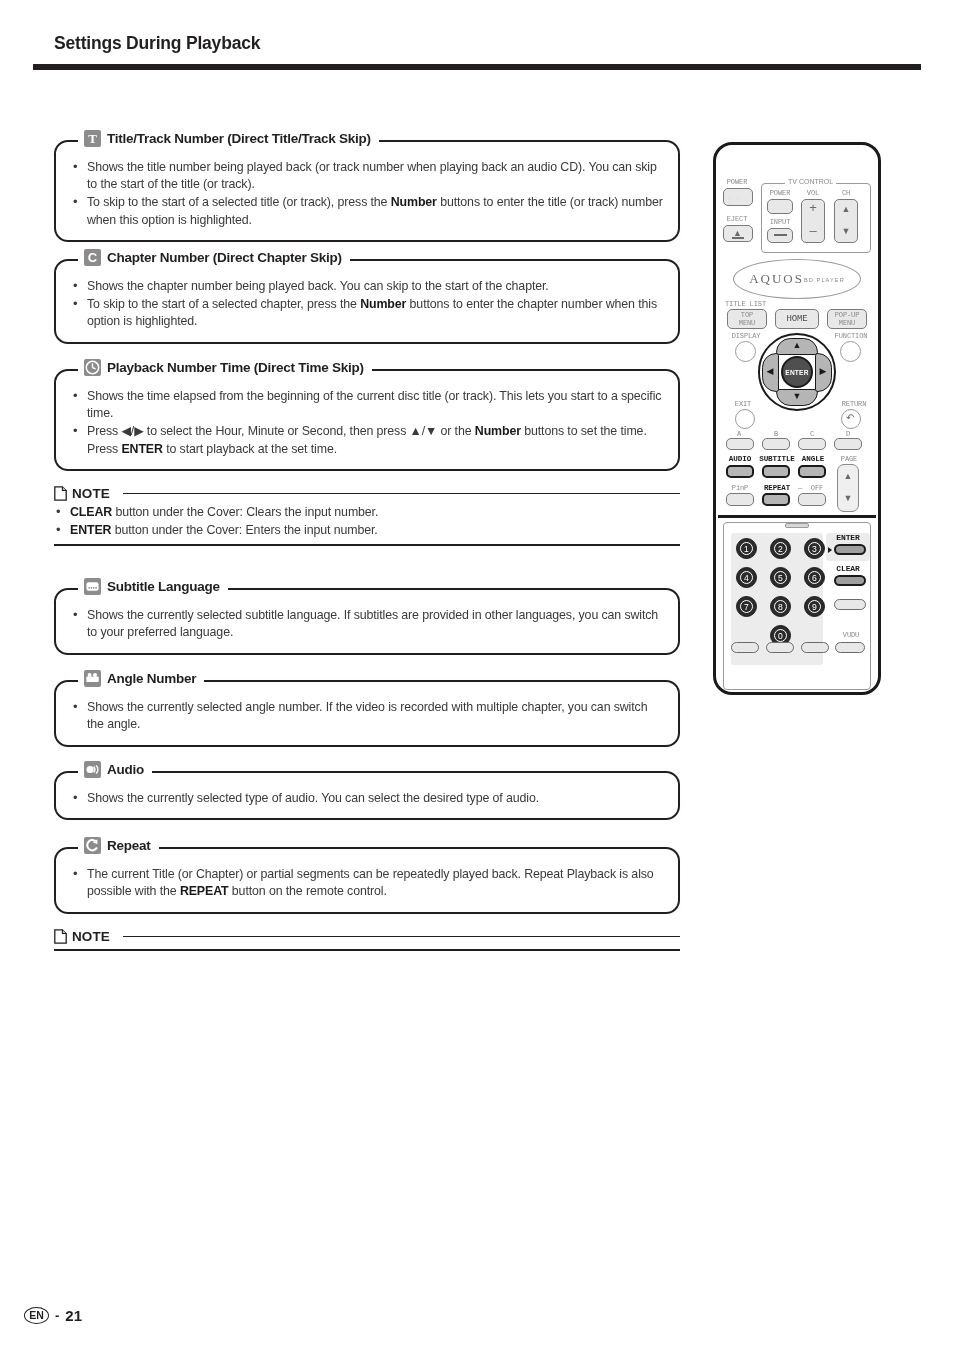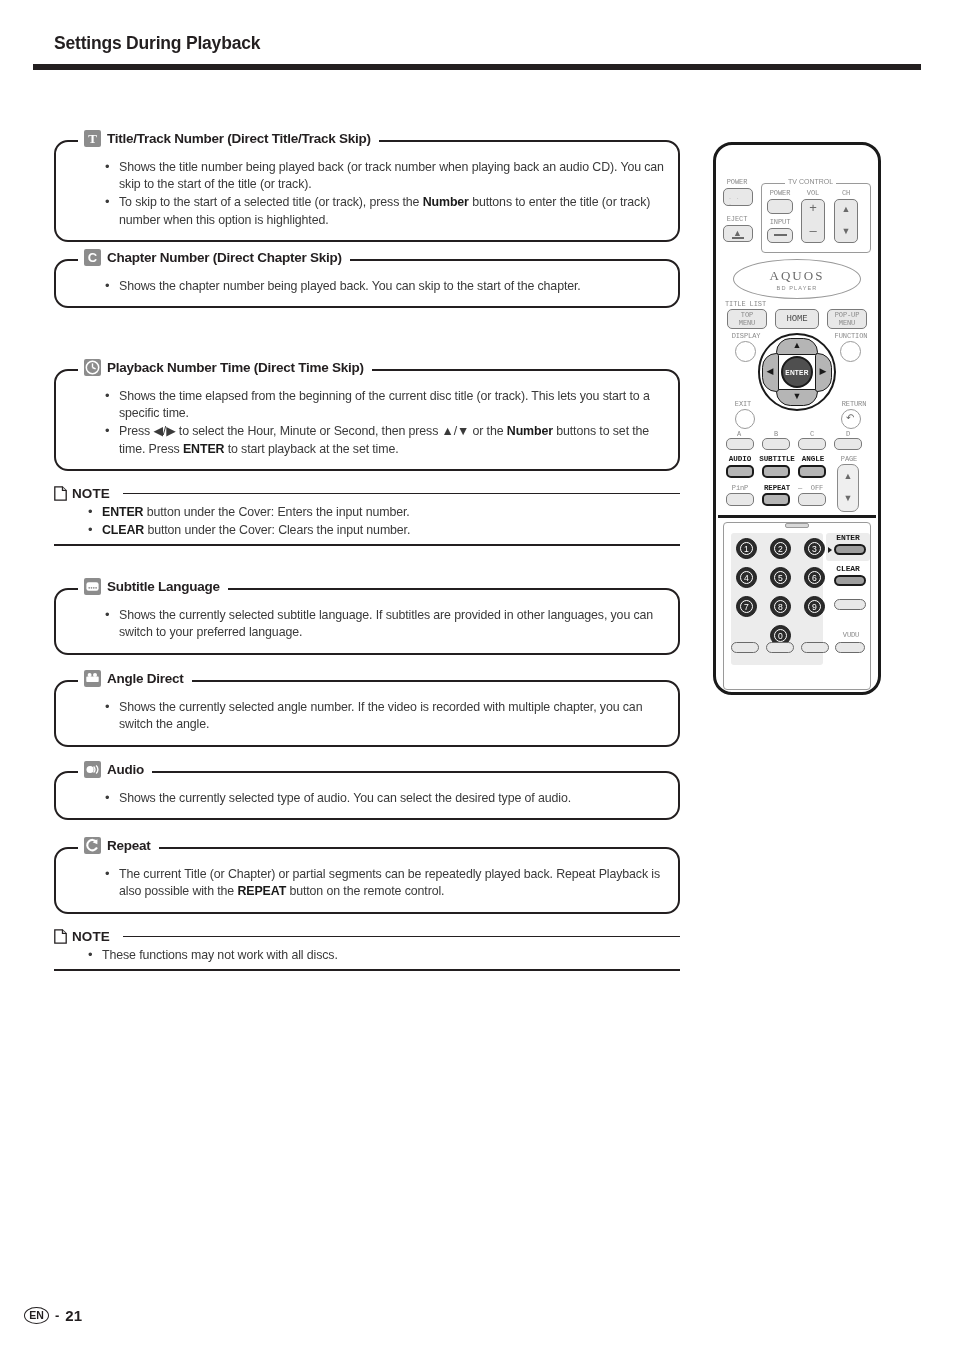--- a/index.html
+++ b/index.html
@@ -46,21 +46,21 @@
     background: #ffffff; padding: 0 8px 0 6px;
     display: flex; align-items: center; gap: 6px;
     white-space: nowrap;
   }
   .legend-label {
     font-size: 13.5px; font-weight: bold; letter-spacing: -0.25px;
     color: #231f20;
   }
   .fbox-body { padding: 17px 14px 11px 15px; }
 
-  ul.bl { list-style: none; margin-left: 32px; }
+  ul.bl { list-style: none; }
   ul.bl li {
     position: relative; padding-left: 16px;
     font-size: 12.4px; line-height: 17.4px; color: #3a3a3a;
     letter-spacing: -0.12px;
   }
   ul.bl li + li { margin-top: 0.5px; }
   ul.bl li::before {
     content: "\2022"; position: absolute; left: 2px; top: -1px;
     font-size: 13px; color: #3a3a3a;
   }
@@ -135,21 +135,21 @@
     border: 1.3px solid #9a9a9a; border-radius: 4px;
   }
   .tvctl-cap {
     position: absolute; background: #ffffff; padding: 0 3px;
     font-size: 7px; color: #8a8a8a; white-space: nowrap;
   }
 
   
   .aquos {
     border: 1.6px solid #9a9a9a; border-radius: 50%;
-    display: flex; flex-direction: column; align-items: center; justify-content: center;
+    display: flex; align-items: center; justify-content: center;
   }
   .aquos-main { font-size: 13px; letter-spacing: 2px; color: #6b6b6b; font-family: "Liberation Serif", serif; }
   .aquos-sub { font-size: 5.6px; letter-spacing: 1.1px; color: #8a8a8a; margin-top: 1px; }
 
   
   .circ { border: 1.6px solid #9a9a9a; border-radius: 50%; background: #ffffff; }
 
   
   .dpad-outer {
     border-radius: 50%; background: #ffffff;
@@ -220,20 +220,21 @@
   <div class="fbox" style="top:259px;">
     <div class="legend">
       <span class="badge">
         <span class="badge-c">C</span>
       </span>
       <span class="legend-label">Chapter Number (Direct Chapter Skip)</span>
     </div>
     <div class="fbox-body">
       <ul class="bl">
         <li>Shows the chapter number being played back. You can skip to the start of the chapter.</li>
+        <li>To skip to the start of a selected chapter, press the <b>Number</b> buttons to enter the chapter number when this option is highlighted.</li>
       </ul>
     </div>
   </div>
 
   <div class="fbox" style="top:369px;">
     <div class="legend">
       <span class="badge">
         <svg width="17" height="17" viewBox="0 0 17 17" aria-hidden="true">
           <circle cx="8.5" cy="8.5" r="6.2" fill="none" stroke="#ffffff" stroke-width="1.5"></circle>
           <line x1="8.5" y1="8.5" x2="8.5" y2="4.4" stroke="#ffffff" stroke-width="1.4"></line>
@@ -253,22 +254,22 @@
   <div class="note" style="top:486px;">
     <div class="note-head">
       <svg class="sheet-ico" viewBox="0 0 13 15" aria-hidden="true">
         <path d="M0.8 0.8 H8.4 L12.2 4.5 V14.2 H0.8 Z" fill="#ffffff" stroke="#231f20" stroke-width="1.3"></path>
         <path d="M8.4 0.8 V4.5 H12.2" fill="#bdbdbd" stroke="#231f20" stroke-width="1.1"></path>
       </svg>
       <span class="note-title">NOTE</span>
       <span class="note-rule"></span>
     </div>
     <ul class="bl">
+      <li><b>CLEAR</b> button under the Cover: Clears the input number.</li>
       <li><b>ENTER</b> button under the Cover: Enters the input number.</li>
-      <li><b>CLEAR</b> button under the Cover: Clears the input number.</li>
     </ul>
     <div class="note-bottom"></div>
   </div>
 
   <div class="fbox" style="top:588px;">
     <div class="legend">
       <span class="badge">
         <svg width="17" height="17" viewBox="0 0 17 17" aria-hidden="true">
           <rect x="2.4" y="4.2" width="12.2" height="8.6" rx="2.2" fill="#ffffff"></rect>
           <circle cx="5.2" cy="9.8" r="0.85" fill="#8c8c8c"></circle>
@@ -288,21 +289,21 @@
 
   <div class="fbox" style="top:680px;">
     <div class="legend">
       <span class="badge">
         <svg width="17" height="17" viewBox="0 0 17 17" aria-hidden="true">
           <circle cx="5.6" cy="5.0" r="2.0" fill="#ffffff"></circle>
           <circle cx="11.0" cy="5.0" r="2.0" fill="#ffffff"></circle>
           <rect x="2.3" y="6.6" width="12.4" height="5.4" rx="0.8" fill="#ffffff"></rect>
         </svg>
       </span>
-      <span class="legend-label">Angle Direct</span>
+      <span class="legend-label">Angle Number</span>
     </div>
     <div class="fbox-body">
       <ul class="bl">
         <li>Shows the currently selected angle number. If the video is recorded with multiple chapter, you can switch the angle.</li>
       </ul>
     </div>
   </div>
 
   <div class="fbox" style="top:771px;">
     <div class="legend">
@@ -341,23 +342,20 @@
 
   <div class="note" style="top:929px;">
     <div class="note-head">
       <svg class="sheet-ico" viewBox="0 0 13 15" aria-hidden="true">
         <path d="M0.8 0.8 H8.4 L12.2 4.5 V14.2 H0.8 Z" fill="#ffffff" stroke="#231f20" stroke-width="1.3"></path>
         <path d="M8.4 0.8 V4.5 H12.2" fill="#bdbdbd" stroke="#231f20" stroke-width="1.1"></path>
       </svg>
       <span class="note-title">NOTE</span>
       <span class="note-rule"></span>
     </div>
-    <ul class="bl">
-      <li>These functions may not work with all discs.</li>
-    </ul>
     <div class="note-bottom"></div>
   </div>
 
   <div class="remote">
     <div class="remote-shell"></div>
 
     <div class="rm lbl" style="left:4px; top:36px; width:40px;">POWER</div>
     <div class="rm btn" style="left:10px; top:46px; width:30px; height:18px;"></div>
     <div class="rm" style="left:16px; top:53px; width:18px; height:4px; color:#8a8a8a; font-size:6px; letter-spacing:2px;">· · ·</div>
 

